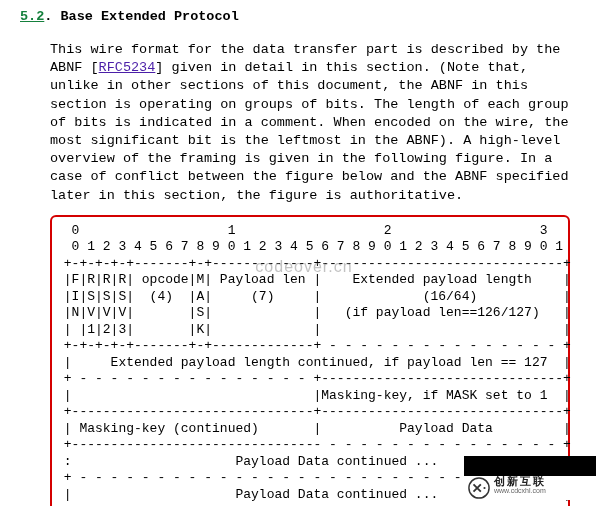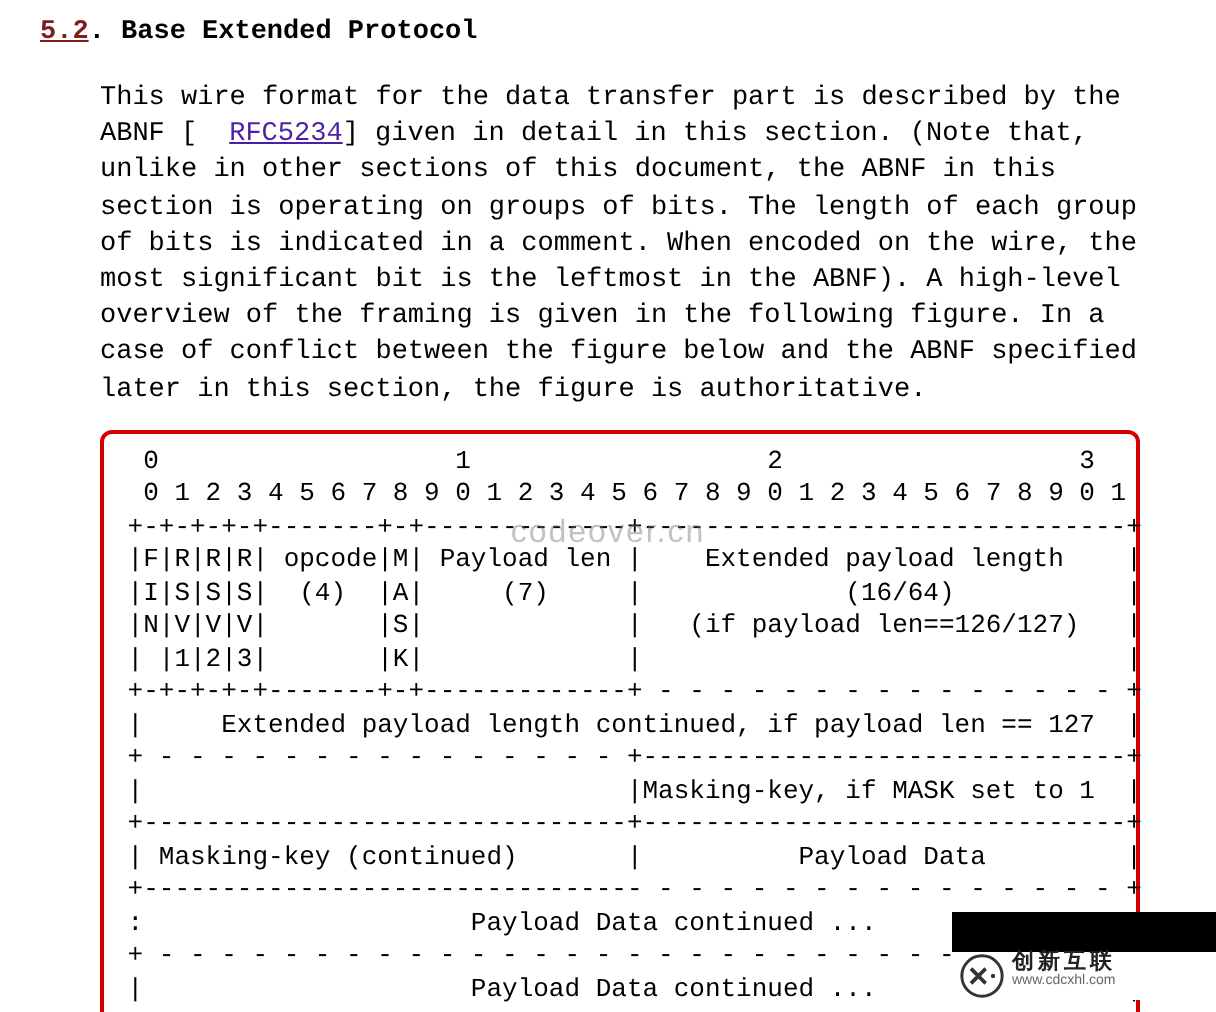--- a/index.html
+++ b/index.html
@@ -17,35 +17,34 @@
   .content {
     padding: 8px 0 0 20px;
     white-space: nowrap;
   }
   h3.section-heading {
     font-size: 13.5px;
     font-weight: bold;
     margin-bottom: 14px;
   }
   .sec-num {
-    color: #7f1d1d;
+    color: #15803d;
     text-decoration: underline;
   }
   .para {
     margin-left: 30px;
     margin-bottom: 10px;
     white-space: normal;
     max-width: 520px;
     font-size: 13.5px;
     line-height: 1.35;
   }
   .rfc-link {
     color: #4b1fa8;
     text-decoration: underline;
-    margin-left: 16px;
   }
   .frame-box {
     border: 2px solid #d40000;
     border-radius: 6px;
     margin: 4px 6px 8px 30px;
     padding: 6px 2px 6px 4px;
     width: 520px;
     position: relative;
   }
   pre.ascii {
@@ -61,21 +60,21 @@
     width: 100%;
     text-align: center;
     color: rgba(120,120,120,0.45);
     font-family: Liberation Sans, sans-serif;
     font-size: 16px;
     letter-spacing: 1px;
     pointer-events: none;
   }
   .brand {
     position: absolute;
-    right: 0;
+    right: 12px;
     bottom: 6px;
     width: 132px;
     height: 44px;
     overflow: hidden;
   }
   .brand-top {
     height: 20px;
     background: #000;
   }
   .brand-body {

